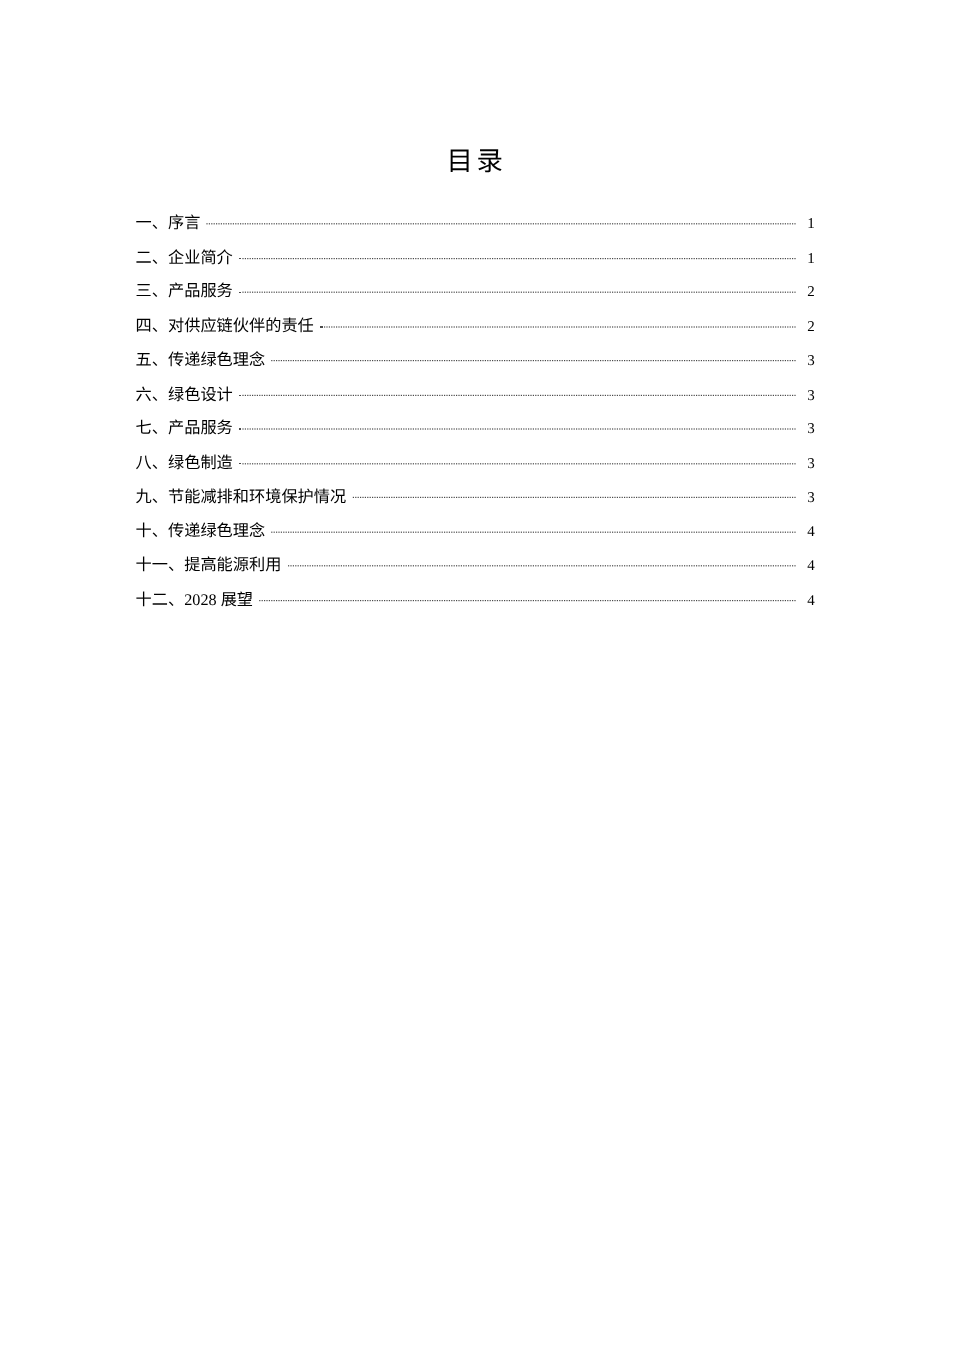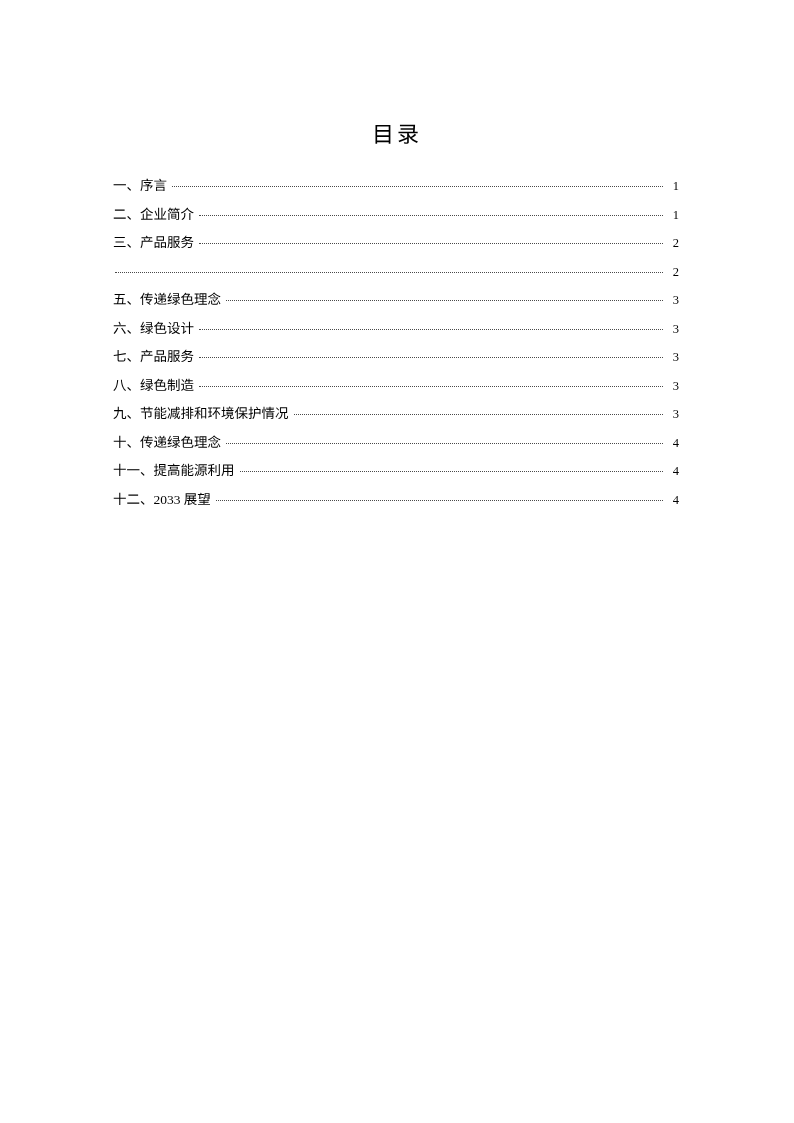--- a/index.html
+++ b/index.html
@@ -93,20 +93,21 @@
       <span class="pageno">1</span>
     </li>
 
     <li class="toc-item">
       <span class="label">三、产品服务</span>
       <span class="leader"></span>
       <span class="pageno">2</span>
     </li>
 
     <li class="toc-item">
+      <span class="label">四、对供应链伙伴的责任</span>
       <span class="leader"></span>
       <span class="pageno">2</span>
     </li>
 
     <li class="toc-item">
       <span class="label">五、传递绿色理念</span>
       <span class="leader"></span>
       <span class="pageno">3</span>
     </li>
 
@@ -140,20 +141,20 @@
       <span class="pageno">4</span>
     </li>
 
     <li class="toc-item">
       <span class="label">十一、提高能源利用</span>
       <span class="leader"></span>
       <span class="pageno">4</span>
     </li>
 
     <li class="toc-item">
-      <span class="label">十二、2033 展望</span>
+      <span class="label">十二、2028 展望</span>
       <span class="leader"></span>
       <span class="pageno">4</span>
     </li>
 
   </ul>
 
 </div>
 
 </body></html>

